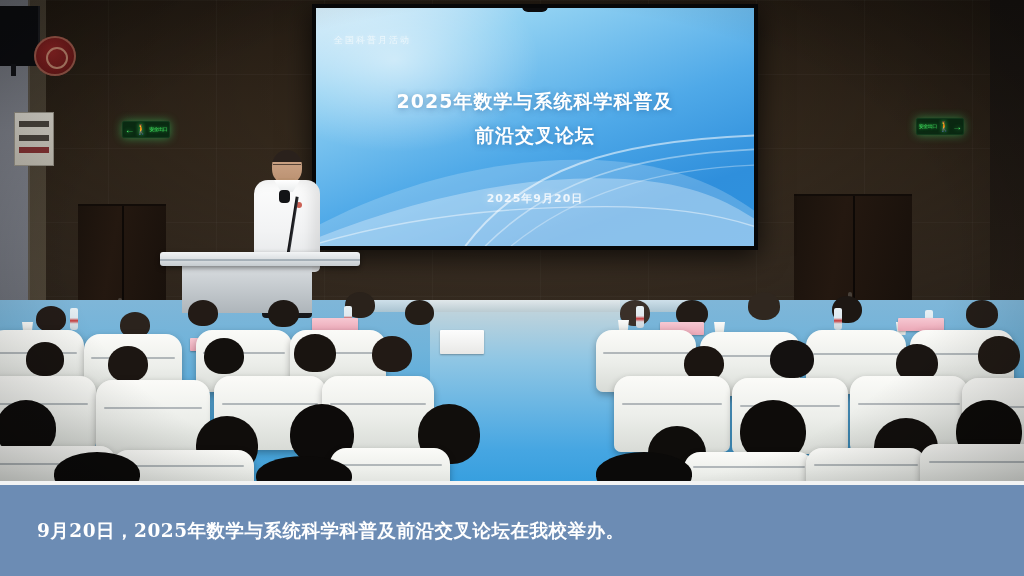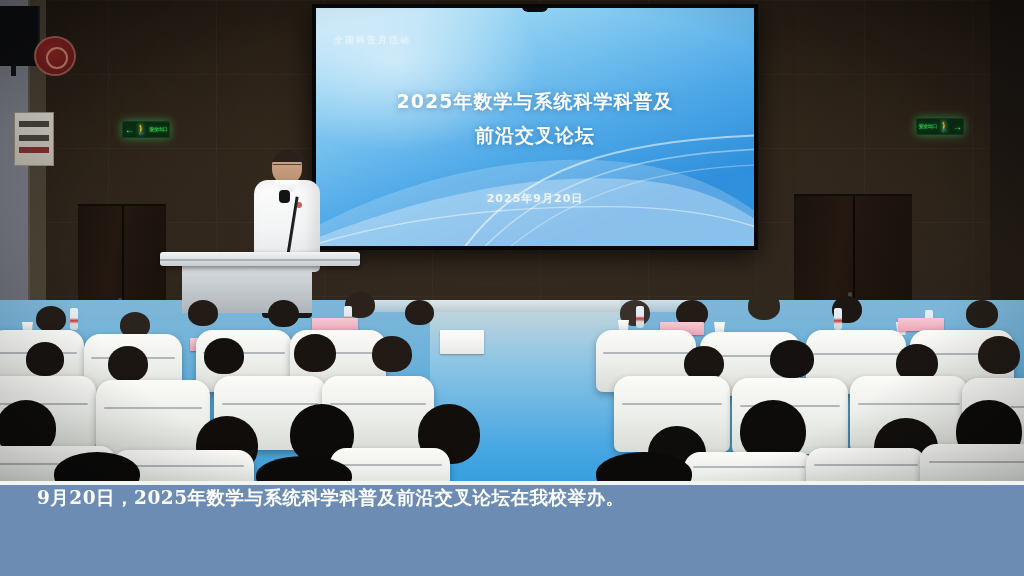--- a/index.html
+++ b/index.html
@@ -242,21 +242,21 @@
   .cat-block{
     width:205px;height:100%;background:#2b5288;
     display:flex;align-items:center;justify-content:center;
   }
   .cat-label{
     color:#ffffff;font-size:31px;font-weight:bold;letter-spacing:3px;
     font-family:"DejaVu Sans",sans-serif;
   }
   .cap-block{
     flex:1;height:100%;background:#6c8cb4;
-    display:flex;padding-left:37px;box-sizing:border-box;
+    display:flex;align-items:center;padding-left:37px;box-sizing:border-box;
   }
   .cap-text{
     color:#ffffff;font-size:18.5px;letter-spacing:.5px;
     font-family:"DejaVu Serif","Liberation Serif",serif;font-weight:bold;
   }
 </style>
 </head>
 <body>
 
 <div id="stage">

